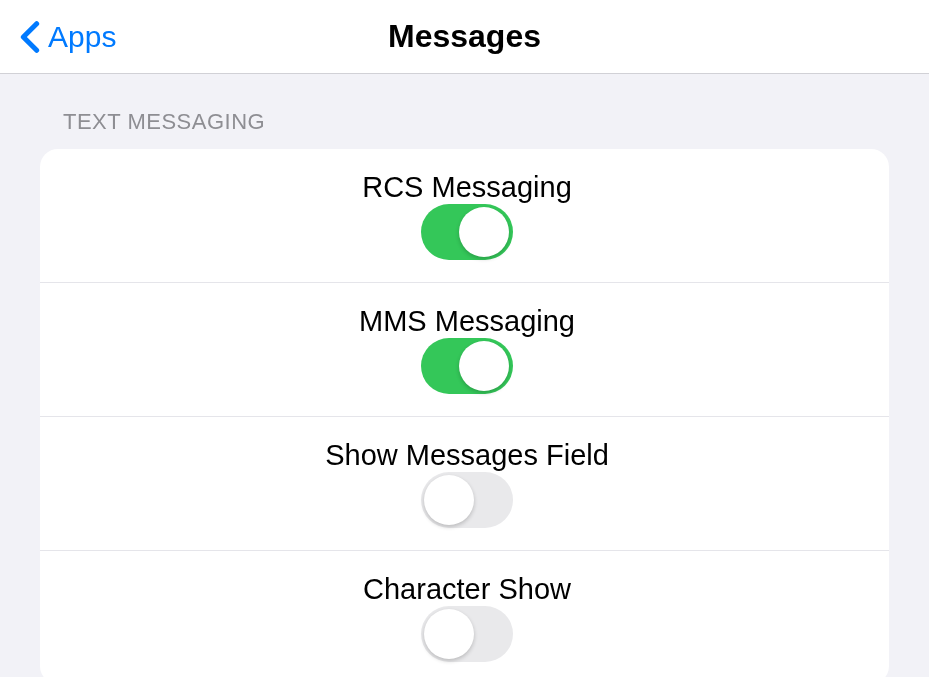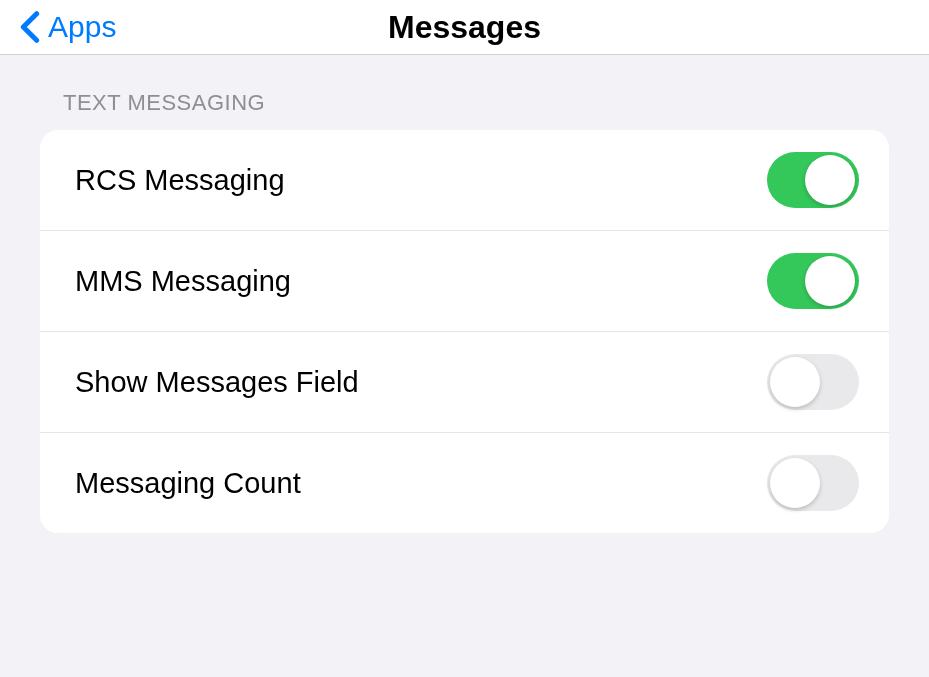--- a/index.html
+++ b/index.html
@@ -9,21 +9,21 @@
     }
     body {
       font-family: -apple-system, BlinkMacSystemFont, "Helvetica Neue", Helvetica, Arial, sans-serif;
       background: #f2f2f7;
       width: 929px;
       height: 677px;
       overflow: hidden;
     }
     .header {
       background: #ffffff;
-      height: 55px;
+      height: 74px;
       display: flex;
       align-items: center;
       position: relative;
       border-bottom: 1px solid #d1d1d6;
       padding: 0 20px;
     }
     .back-button {
       display: flex;
       align-items: center;
       color: #007aff;
@@ -61,20 +61,21 @@
       background: #ffffff;
       border-radius: 18px;
       overflow: hidden;
     }
     .settings-row {
       display: flex;
       align-items: center;
       justify-content: space-between;
       padding: 22px 30px 22px 35px;
       min-height: 96px;
+      flex-direction: column;
     }
     .settings-row:not(:last-child) {
       border-bottom: 1px solid #e5e5ea;
     }
     .row-label {
       font-size: 29px;
       color: #000000;
       font-weight: 400;
     }
     .toggle {
@@ -145,21 +146,21 @@
     </div>
 
     <div class="settings-row">
       <span class="row-label">Show Messages Field</span>
       <div class="toggle off">
         <div class="toggle-knob"></div>
       </div>
     </div>
 
     <div class="settings-row">
-      <span class="row-label">Messaging Count</span>
+      <span class="row-label">Character Show</span>
       <div class="toggle off">
         <div class="toggle-knob"></div>
       </div>
     </div>
 
 
   </div>
 </div>
 
 </body></html>

